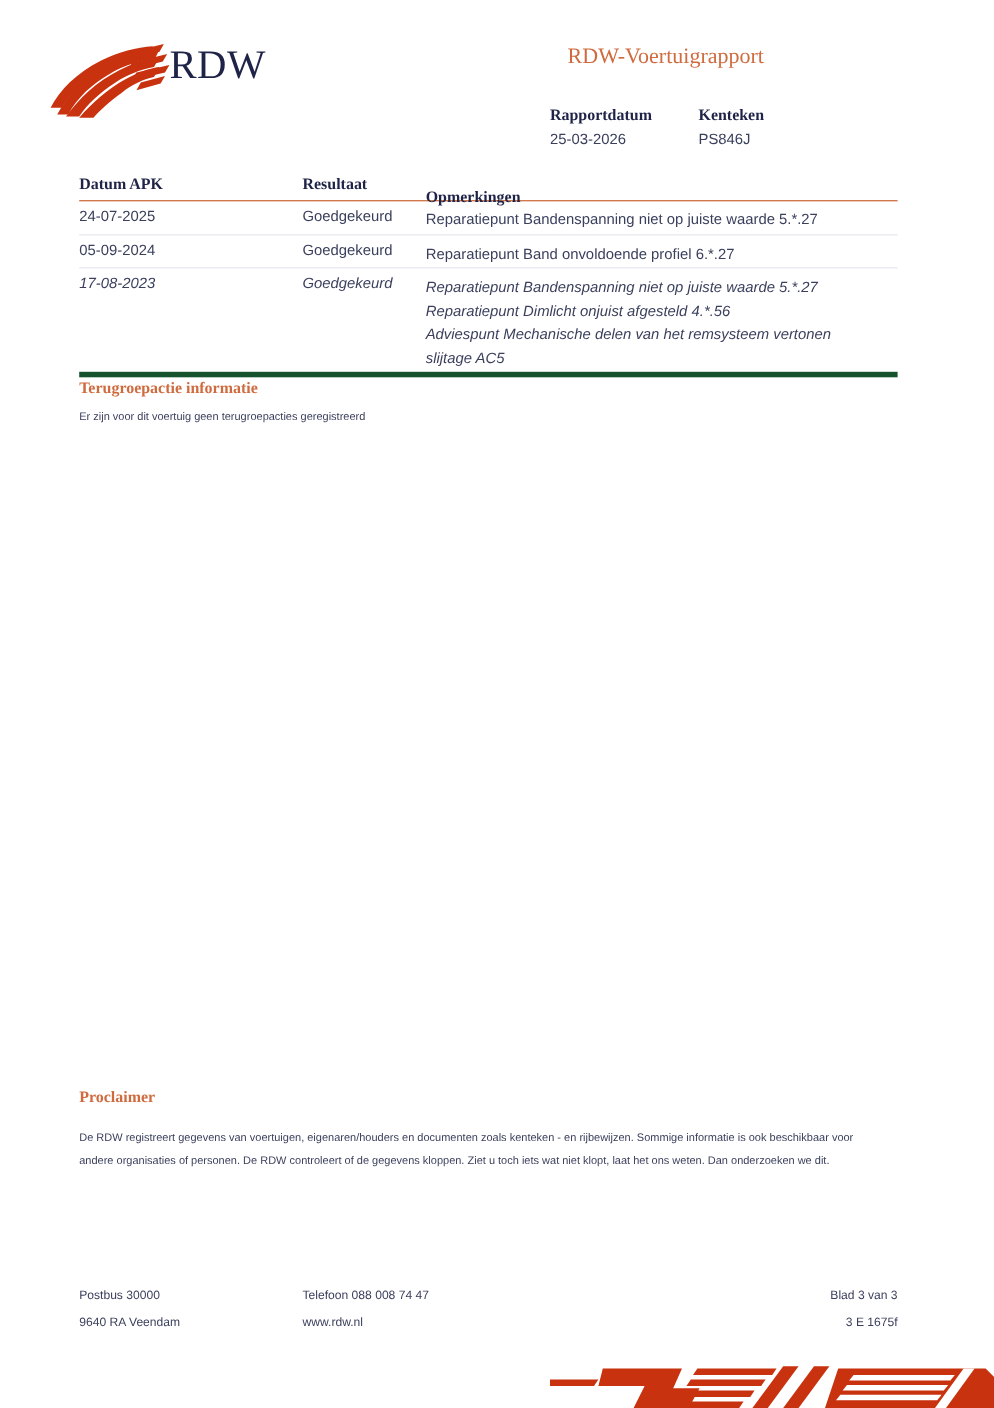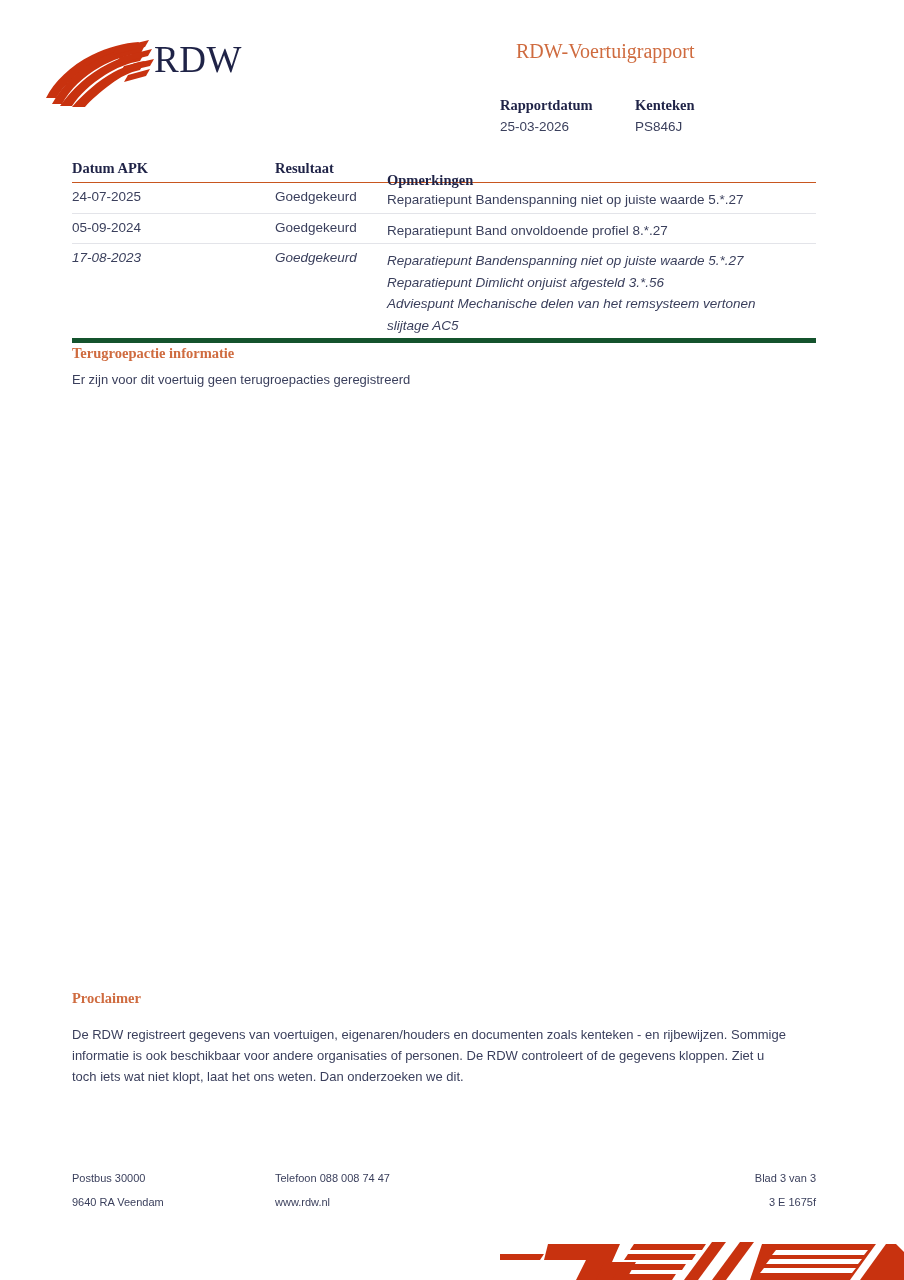--- a/index.html
+++ b/index.html
@@ -136,21 +136,21 @@
   }
 
   
   .section-heading {
     font-family: "Liberation Serif", serif;
     font-weight: bold;
     font-size: 14.5px;
     color: #cf6b3f;
   }
   .body-text {
-    font-size: 13px;
+    font-size: 10px;
     color: #3a3f5c;
     line-height: 21px;
   }
 
   .recall {
     position: absolute;
     left: 72px;
     top: 345px;
     width: 744px;
   }
@@ -244,30 +244,30 @@
       <span class="cell result">Goedgekeurd</span>
       <div class="notes">
         <div class="note-line">Reparatiepunt Bandenspanning niet op juiste waarde 5.*.27</div>
       </div>
     </div>
 
     <div class="apk-row">
       <span class="cell date">05-09-2024</span>
       <span class="cell result">Goedgekeurd</span>
       <div class="notes">
-        <div class="note-line">Reparatiepunt Band onvoldoende profiel 8.*.27</div>
+        <div class="note-line">Reparatiepunt Band onvoldoende profiel 6.*.27</div>
       </div>
     </div>
 
     <div class="apk-row">
       <span class="cell date">17-08-2023</span>
       <span class="cell result">Goedgekeurd</span>
       <div class="notes">
         <div class="note-line">Reparatiepunt Bandenspanning niet op juiste waarde 5.*.27</div>
-        <div class="note-line">Reparatiepunt Dimlicht onjuist afgesteld 3.*.56</div>
+        <div class="note-line">Reparatiepunt Dimlicht onjuist afgesteld 4.*.56</div>
         <div class="note-line">Adviespunt Mechanische delen van het remsysteem vertonen slijtage AC5</div>
       </div>
     </div>
   </div>
 
   <div class="recall">
     <div class="section-heading">Terugroepactie informatie</div>
     <div class="body-text">Er zijn voor dit voertuig geen terugroepacties geregistreerd</div>
   </div>
 

